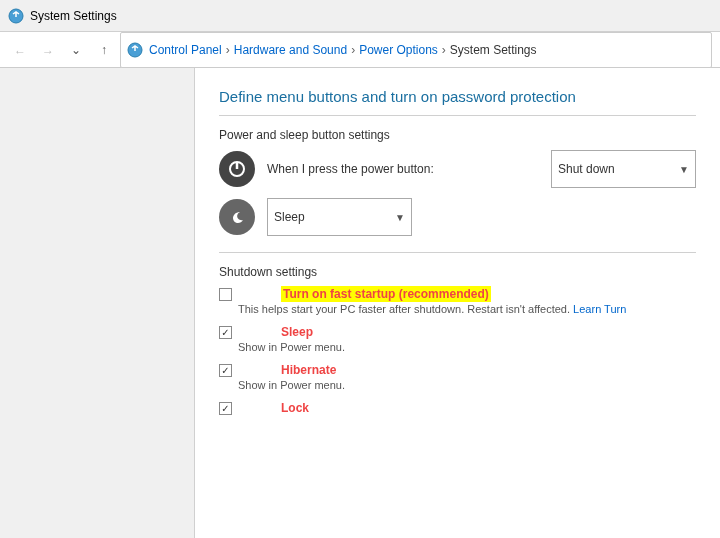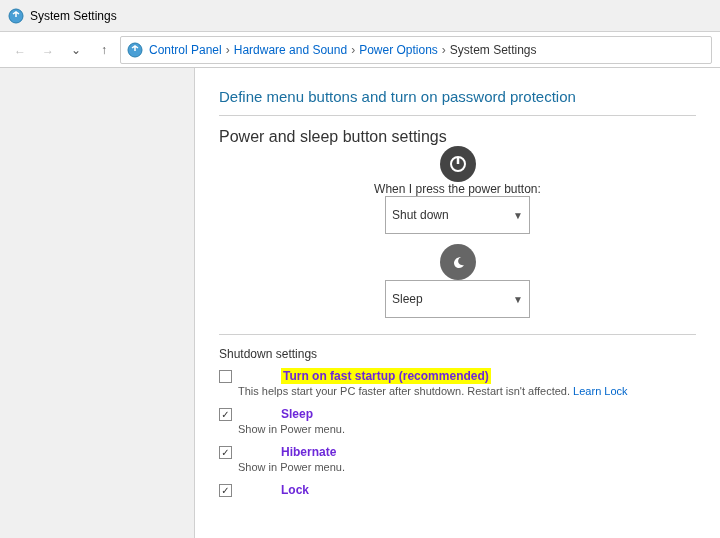--- a/index.html
+++ b/index.html
@@ -52,21 +52,21 @@
       justify-content: center;
       color: #555;
       font-size: 12px;
       border-radius: 2px;
     }
     .nav-btn.disabled { color: #bbb; cursor: default; }
     .breadcrumb {
       display: flex;
       align-items: center;
       flex: 1;
-      height: 28px;
+      height: 36px;
       border: 1px solid #ccc;
       border-radius: 2px;
       padding: 0 6px;
       background: #fff;
       font-size: 12px;
       color: #333;
       gap: 2px;
     }
     .breadcrumb-item {
       color: #0066cc;
@@ -108,41 +108,41 @@
     }
 
     .page-description {
       font-size: 12px;
       color: #333;
       margin-bottom: 16px;
       line-height: 1.5;
     }
 
     .section-header {
-      font-size: 16px;
-      color: #333;
-      margin-bottom: 0;
+      font-size: 12px;
+      color: #333;
+      margin-bottom: 8px;
     }
 
     .divider {
       border: none;
       border-top: 1px solid #d0d0d0;
       margin-bottom: 12px;
     }
 
     
     .button-settings {
       margin-bottom: 16px;
     }
 
     .button-row {
       display: flex;
       align-items: center;
       margin-bottom: 10px;
-      flex-direction: column;
+      gap: 12px;
     }
 
     .button-icon {
       width: 36px;
       height: 36px;
       border-radius: 50%;
       background: #555;
       display: flex;
       align-items: center;
       justify-content: center;
@@ -206,21 +206,21 @@
 
     .checkbox.checked::after {
       content: '✓';
       font-size: 10px;
       color: #333;
     }
 
     .checkbox-label-bold {
       font-weight: 700;
       font-size: 12px;
-      color: #6d28d9;
+      color: #ef4444;
       padding-left: 43px;
     }
 
     .checkbox-sub {
       font-size: 11px;
       color: #555;
       margin-left: 19px;
       margin-top: 2px;
     }
 
@@ -326,21 +326,21 @@
 
       <div class="checkbox-group">
         <div class="checkbox-wrap">
           <div class="checkbox"></div>
           <span class="checkbox-label-bold">
             <span class="fast-startup-highlight">Turn on fast startup (recommended)</span>
           </span>
         </div>
         <div class="checkbox-sub">
           <span>This helps start your PC faster after shutdown. Restart isn't affected.</span>
-          <a class="learn-more">Learn Lock</a>
+          <a class="learn-more">Learn Turn</a>
         </div>
       </div>
 
       <div class="checkbox-group">
         <div class="checkbox-wrap">
           <div class="checkbox checked"></div>
           <span class="checkbox-label-bold">Sleep</span>
         </div>
         <div class="checkbox-sub">Show in Power menu.</div>
       </div>

